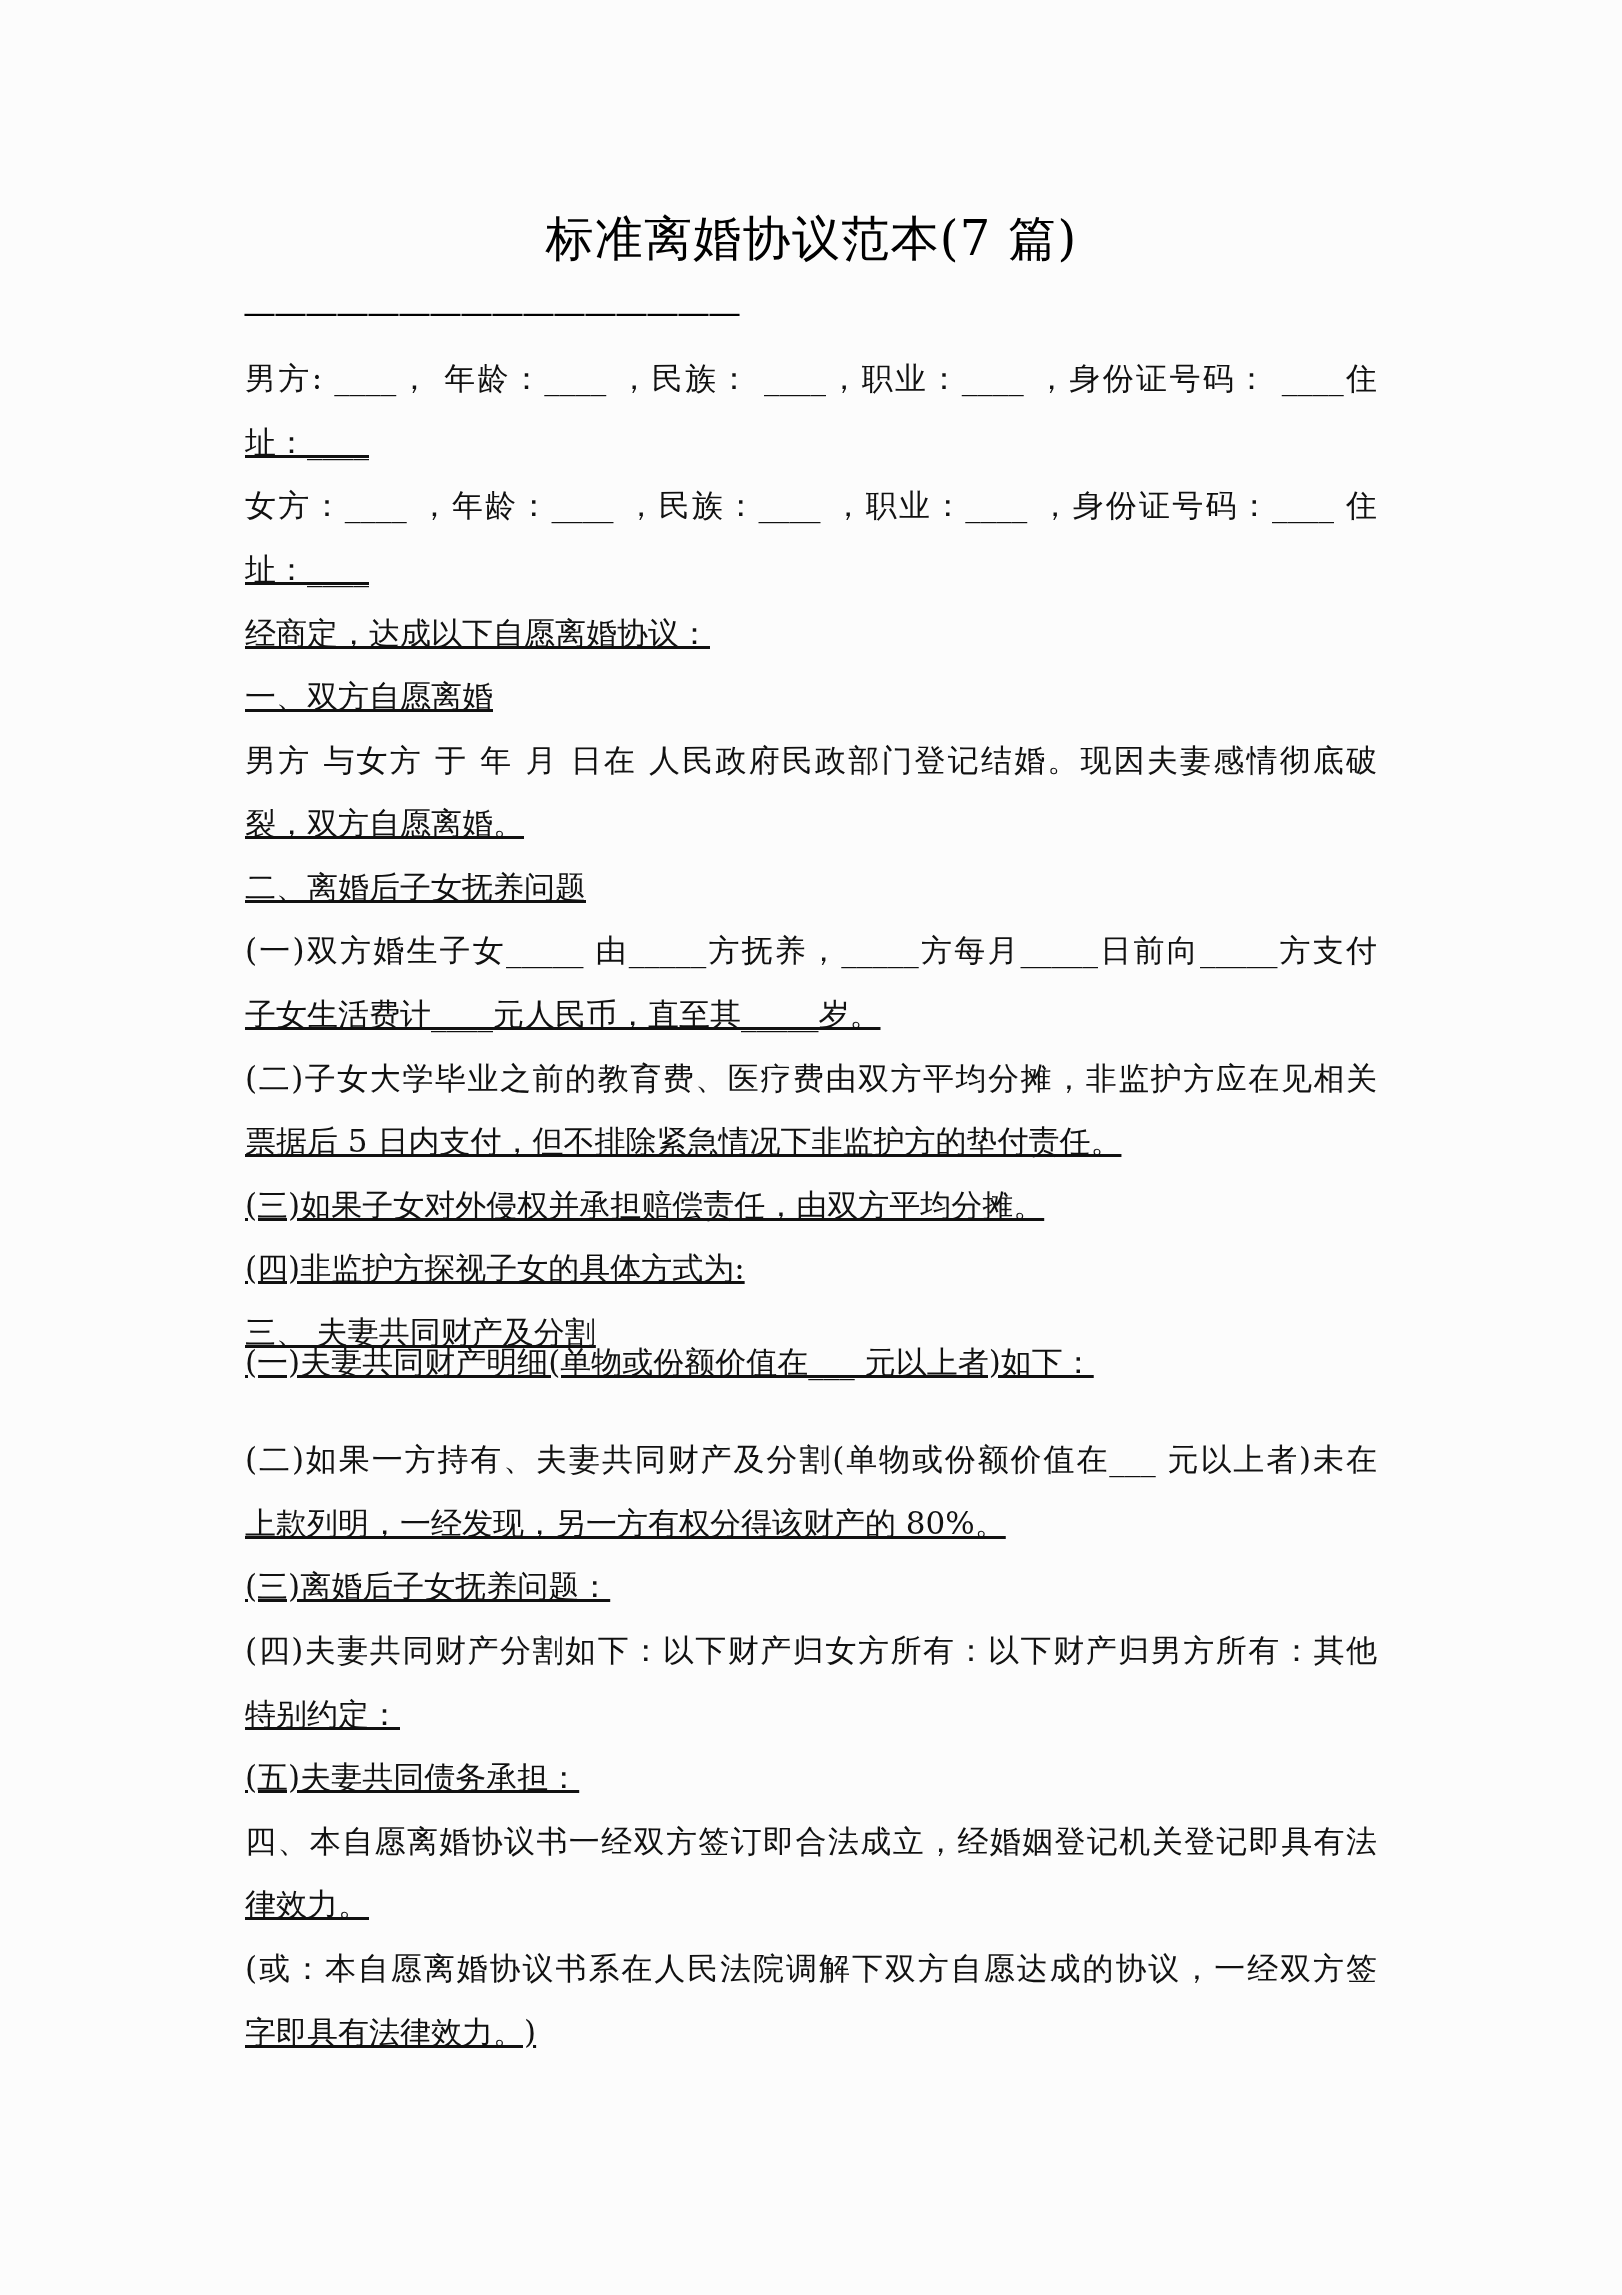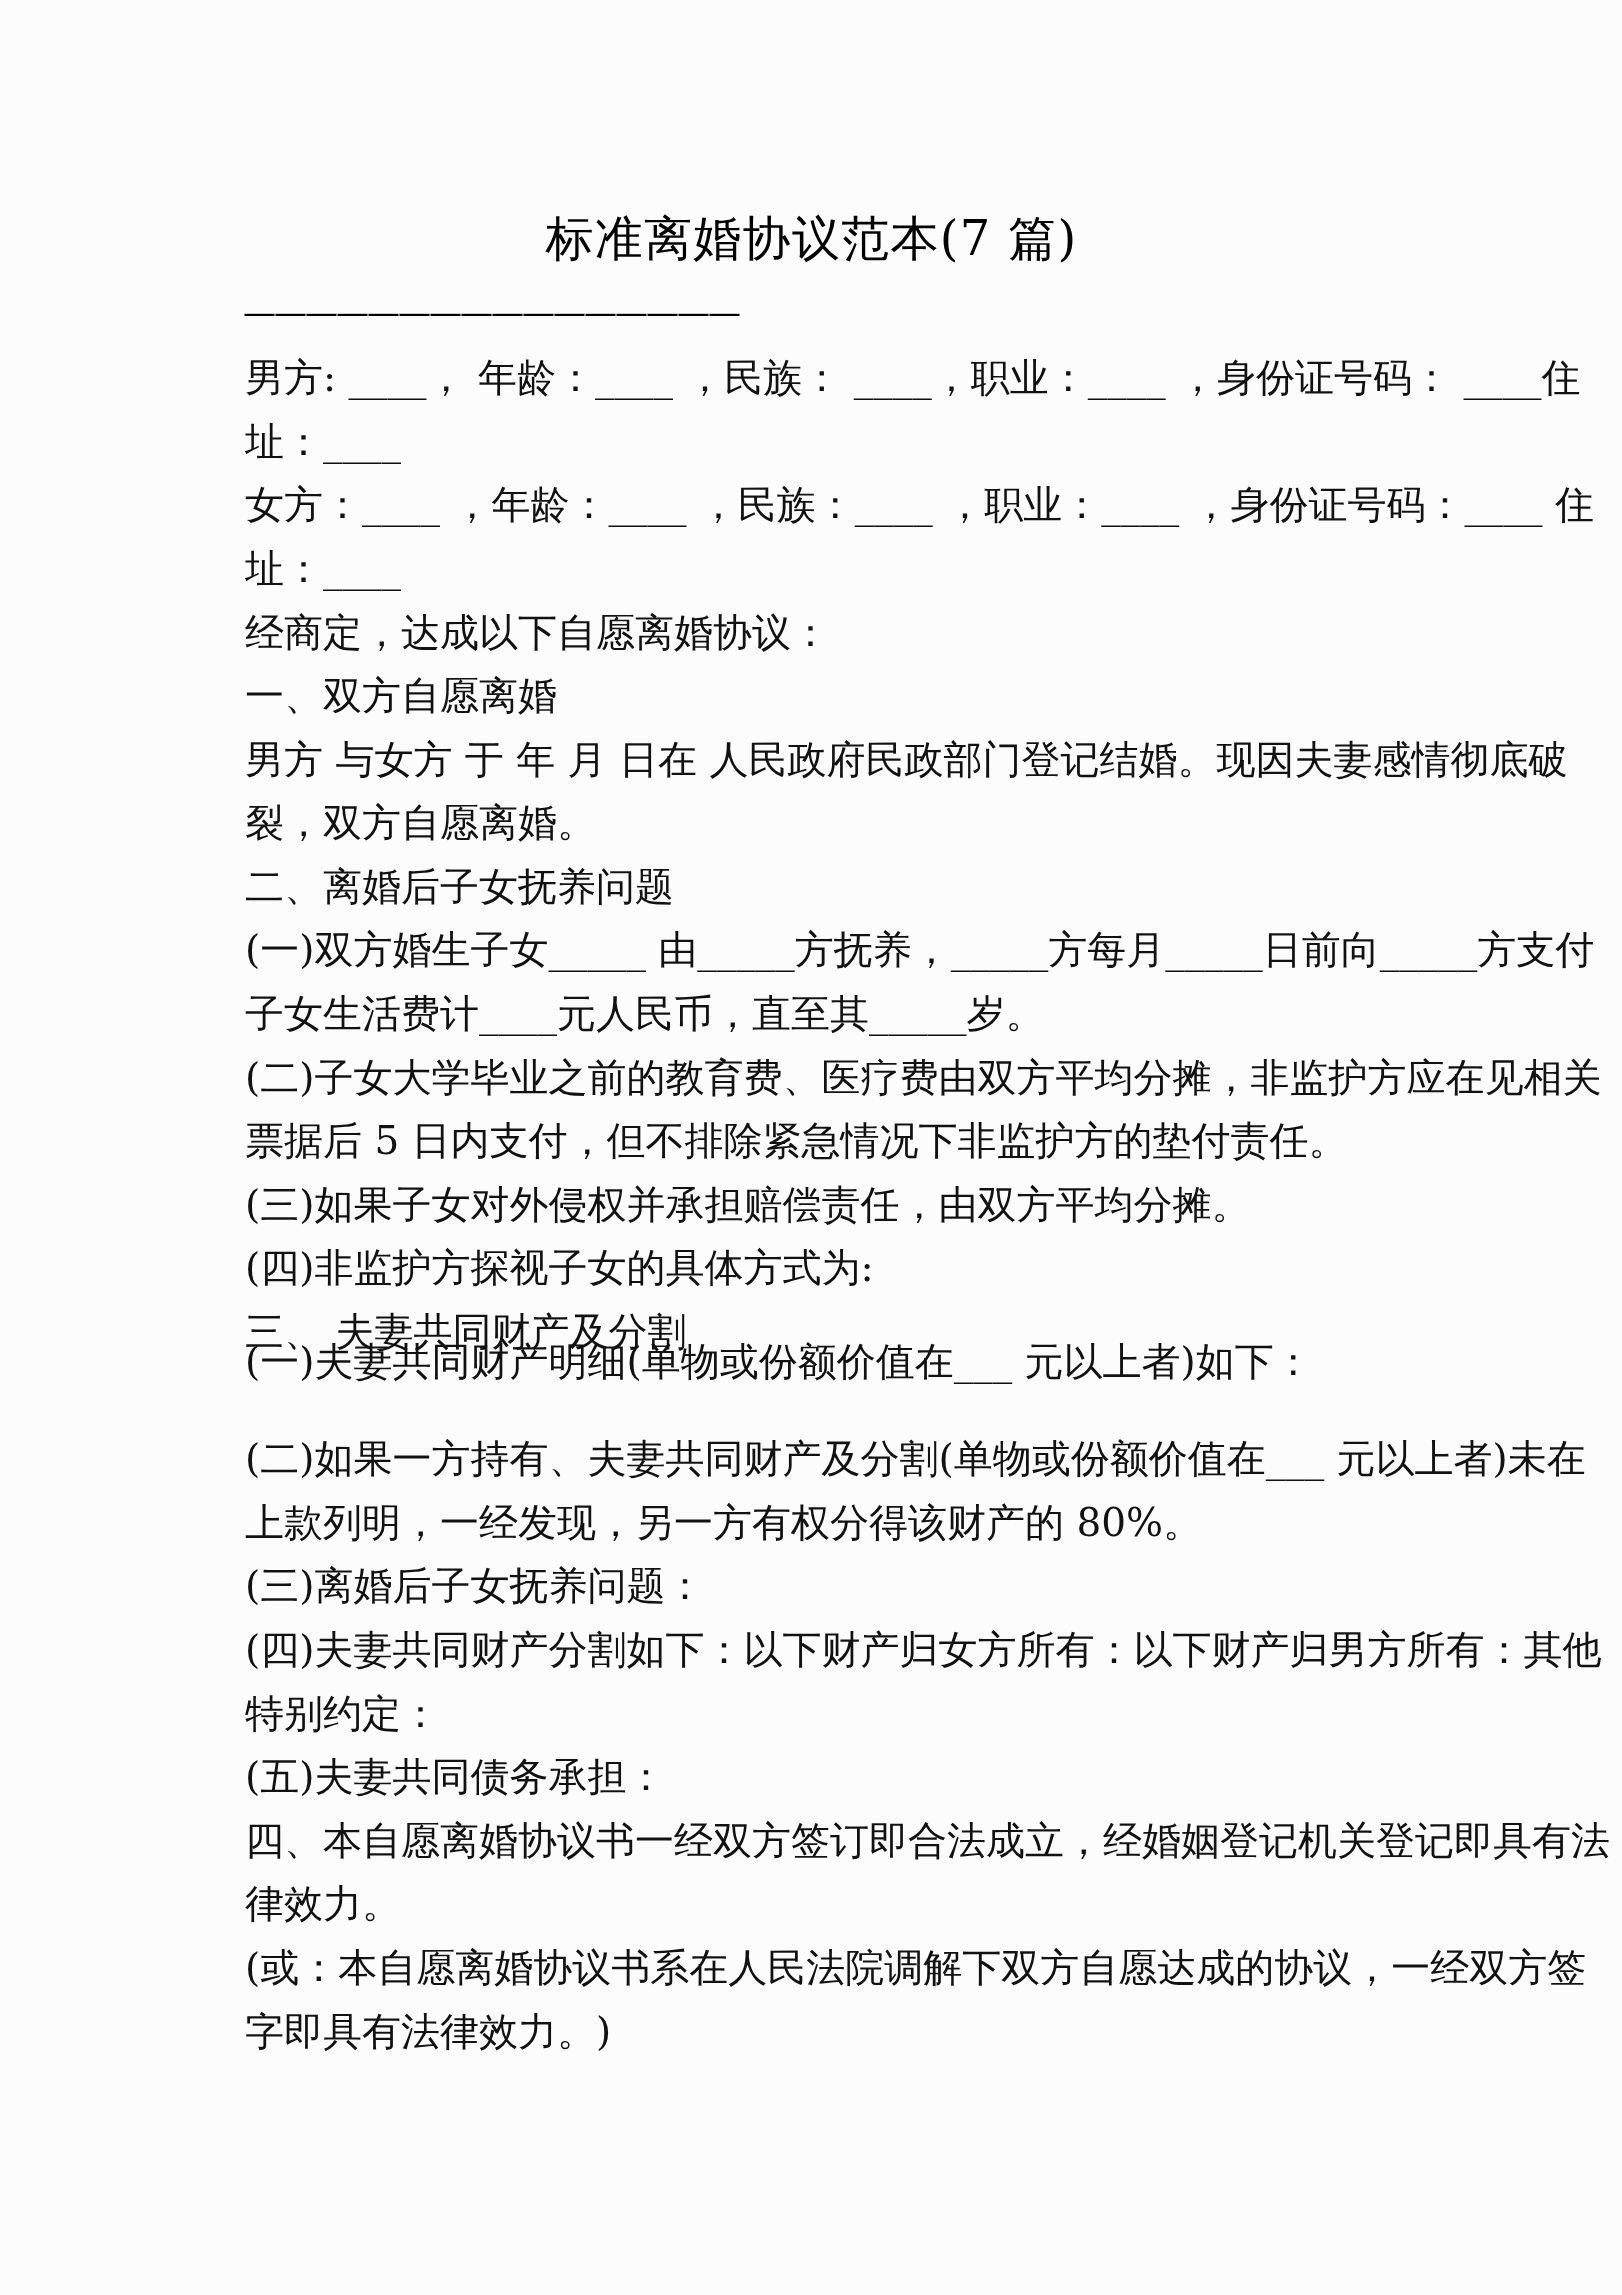--- a/index.html
+++ b/index.html
@@ -51,30 +51,31 @@
       left: 245px;
       top: 0;
       width: 1132px;
     }
     .line {
       position: absolute;
       left: 0;
       width: 1132px;
       height: 46px;
       line-height: 46px;
-      font-size: 39px;
+      font-size: 31px;
       white-space: nowrap;
       overflow: visible;
     }
     .line.full {
       text-align: justify;
       text-align-last: justify;
     }
     .line.short {
       text-align: left;
+      text-decoration: underline;
     }
   </style>
 </head>
 <body>
 
 <div class="page">
 
   <h1 class="title">标准离婚协议范本(7 篇)</h1>
 
   <div class="divider">————————————————</div>

